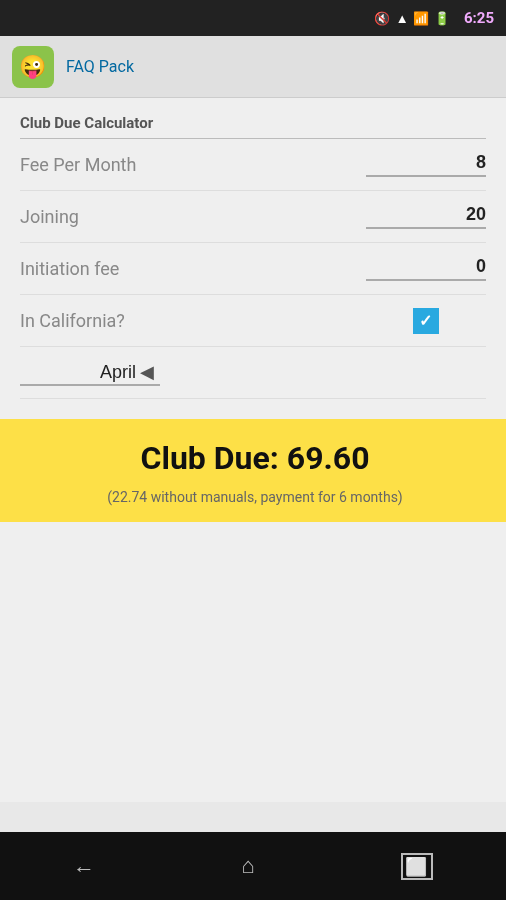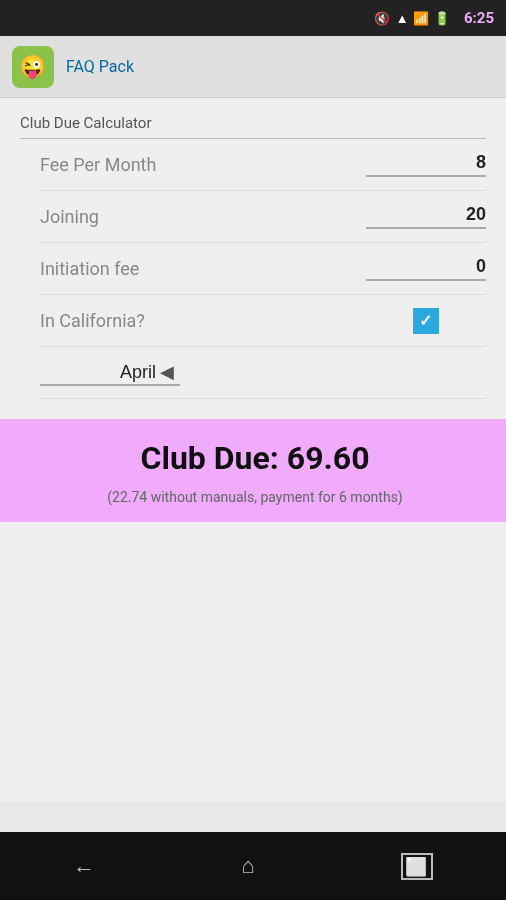--- a/index.html
+++ b/index.html
@@ -71,38 +71,37 @@
     
     .main-content {
       background: #efefef;
       padding: 16px 20px 20px 20px;
     }
 
     .section-title {
       font-size: 15px;
       color: #555;
       margin-bottom: 6px;
-      font-weight: normal;
+      font-weight: bold;
     }
 
     .divider {
       height: 1px;
       background: #bbb;
       margin-bottom: 0;
     }
 
     
     .form-row {
       display: flex;
       align-items: center;
       justify-content: space-between;
       padding: 10px 0;
       border-bottom: 1px solid #ddd;
       min-height: 52px;
-      margin-left: 20px;
     }
 
     .field-label {
       font-size: 18px;
       color: #888;
       font-weight: normal;
     }
 
     .field-input {
       font-size: 18px;
@@ -170,21 +169,21 @@
     }
 
     .dropdown-arrow {
       font-size: 18px;
       color: #555;
       margin-left: 4px;
     }
 
     
     .result-section {
-      background: #f0abfc;
+      background: #fde047;
       padding: 20px 20px 16px 24px;
       text-align: center;
     }
 
     .club-due-result {
       font-size: 32px;
       font-weight: bold;
       color: #111;
       margin-bottom: 10px;
     }

